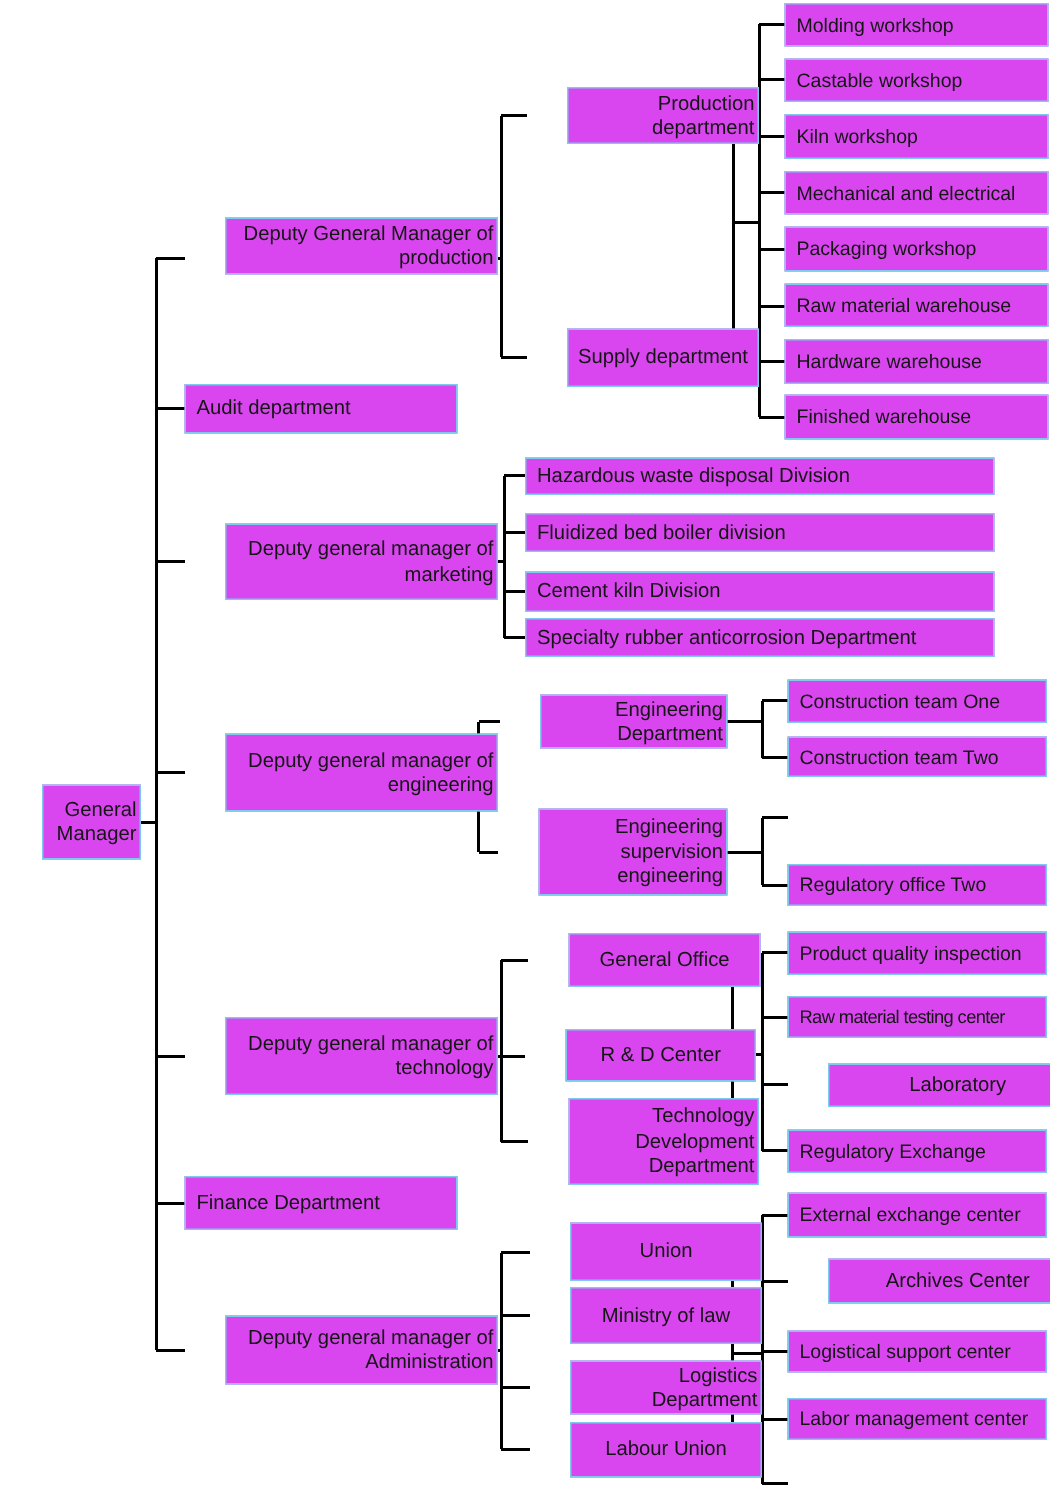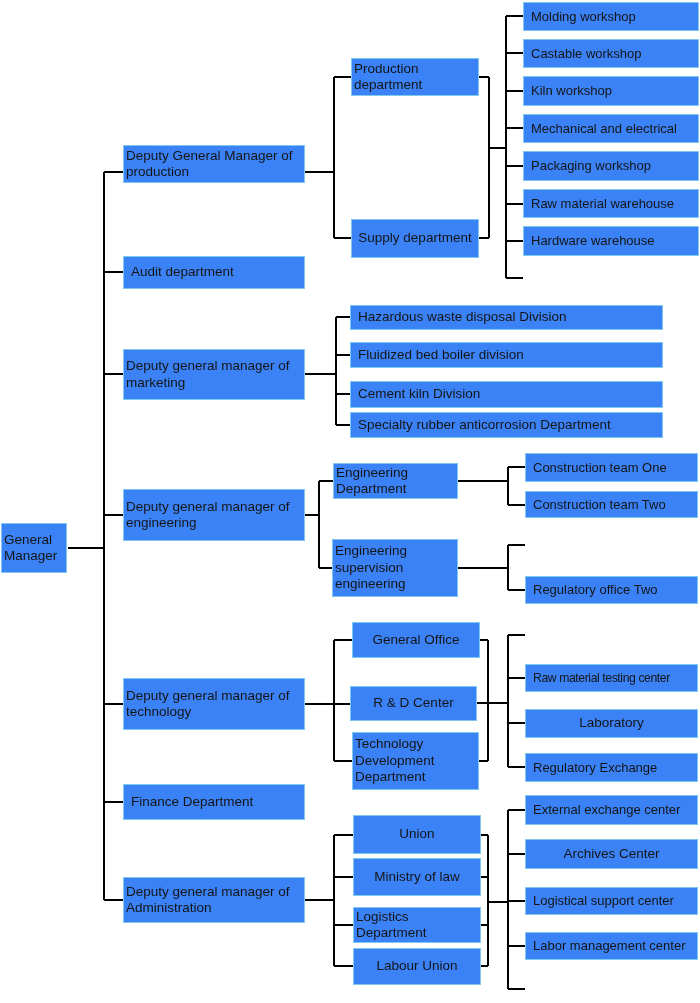--- a/index.html
+++ b/index.html
@@ -9,29 +9,29 @@
     width:700px;height:1003px;
     background:#ffffff;
     font-family:"Liberation Sans","DejaVu Sans",sans-serif;
     color:#111111;
   }
   #wires{position:absolute;left:0;top:0;width:700px;height:1003px;}
   .node{
     position:absolute;
     box-sizing:border-box;
     border:1.5px solid #7ec9ec;
-    background:#3b82f6;
+    background:#d946ef;
     display:flex;
     align-items:center;
     font-size:13.5px;
     line-height:1.22;
     overflow:hidden;
     color:#151515;
   }
-  .c{justify-content:center;text-align:left;padding:0 2px;}
+  .c{justify-content:center;text-align:right;padding:0 2px;margin-left:27px;}
   .l{justify-content:flex-start;text-align:left;padding-left:7px;padding-right:2px;}
   .nw{white-space:nowrap;font-size:13px;}
   .cond{font-size:12.2px;letter-spacing:-0.4px;white-space:nowrap;}
   .wide{}
 </style>
 </head>
 <body>
 
 <div id="canvas">
 
@@ -57,35 +57,37 @@
   <div class="node c" style="left:351px;top:58px;width:128px;height:38px">Production department</div>
   <div class="node c" style="left:351px;top:219px;width:128px;height:39px">Supply department</div>
 
   <div class="node l nw" style="left:523px;top:2px;width:176px;height:29px">Molding workshop</div>
   <div class="node l nw" style="left:523px;top:39px;width:176px;height:29px">Castable workshop</div>
   <div class="node l nw" style="left:523px;top:76px;width:176px;height:30px">Kiln workshop</div>
   <div class="node l nw" style="left:523px;top:114px;width:176px;height:29px">Mechanical and electrical</div>
   <div class="node l nw" style="left:523px;top:151px;width:176px;height:30px">Packaging workshop</div>
   <div class="node l nw" style="left:523px;top:189px;width:176px;height:29px">Raw material warehouse</div>
   <div class="node l nw" style="left:523px;top:226px;width:176px;height:30px">Hardware warehouse</div>
+  <div class="node l nw" style="left:523px;top:263px;width:176px;height:30px">Finished warehouse</div>
 
   <div class="node l wide" style="left:350px;top:305px;width:313px;height:25px">Hazardous waste disposal Division</div>
   <div class="node l wide" style="left:350px;top:342px;width:313px;height:26px">Fluidized bed boiler division</div>
   <div class="node l wide" style="left:350px;top:381px;width:313px;height:27px">Cement kiln Division</div>
   <div class="node l wide" style="left:350px;top:412px;width:313px;height:26px">Specialty rubber anticorrosion Department</div>
 
   <div class="node c" style="left:333px;top:463px;width:125px;height:36px">Engineering Department</div>
   <div class="node c" style="left:332px;top:539px;width:126px;height:58px">Engineering supervision engineering</div>
   <div class="node l nw" style="left:525px;top:453px;width:173px;height:29px">Construction team One</div>
   <div class="node l nw" style="left:525px;top:491px;width:173px;height:27px">Construction team Two</div>
   <div class="node l nw" style="left:525px;top:576px;width:173px;height:28px">Regulatory office Two</div>
 
   <div class="node c" style="left:352px;top:622px;width:128px;height:36px">General Office</div>
   <div class="node c" style="left:350px;top:686px;width:127px;height:35px">R &amp; D Center</div>
   <div class="node c" style="left:352px;top:732px;width:127px;height:58px">Technology Development Department</div>
+  <div class="node l nw" style="left:525px;top:621px;width:173px;height:29px">Product quality inspection</div>
   <div class="node l cond" style="left:525px;top:664px;width:173px;height:28px">Raw material testing center</div>
   <div class="node c" style="left:525px;top:709px;width:173px;height:29px">Laboratory</div>
   <div class="node l nw" style="left:525px;top:753px;width:173px;height:29px">Regulatory Exchange</div>
 
   <div class="node c" style="left:353px;top:815px;width:128px;height:39px">Union</div>
   <div class="node c" style="left:353px;top:858px;width:128px;height:38px">Ministry of law</div>
   <div class="node c" style="left:353px;top:907px;width:128px;height:36px">Logistics Department</div>
   <div class="node c" style="left:353px;top:948px;width:128px;height:37px">Labour Union</div>
   <div class="node l nw" style="left:525px;top:795px;width:173px;height:30px">External exchange center</div>
   <div class="node c" style="left:525px;top:839px;width:173px;height:30px">Archives Center</div>

